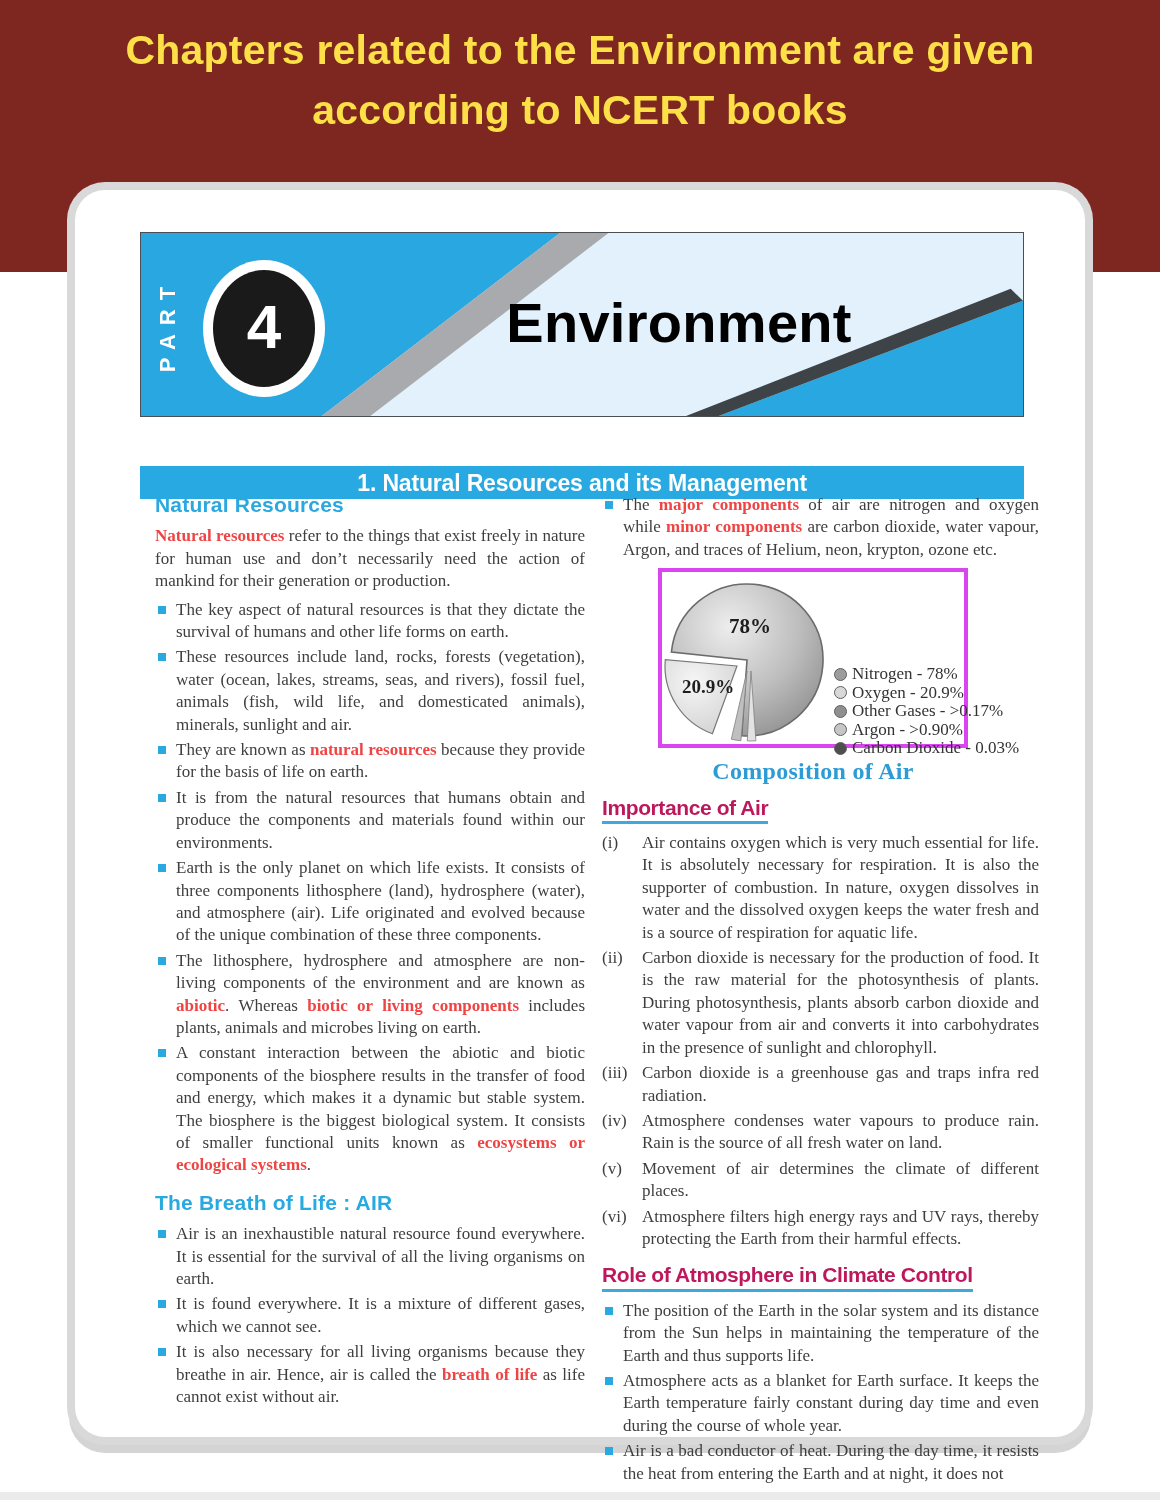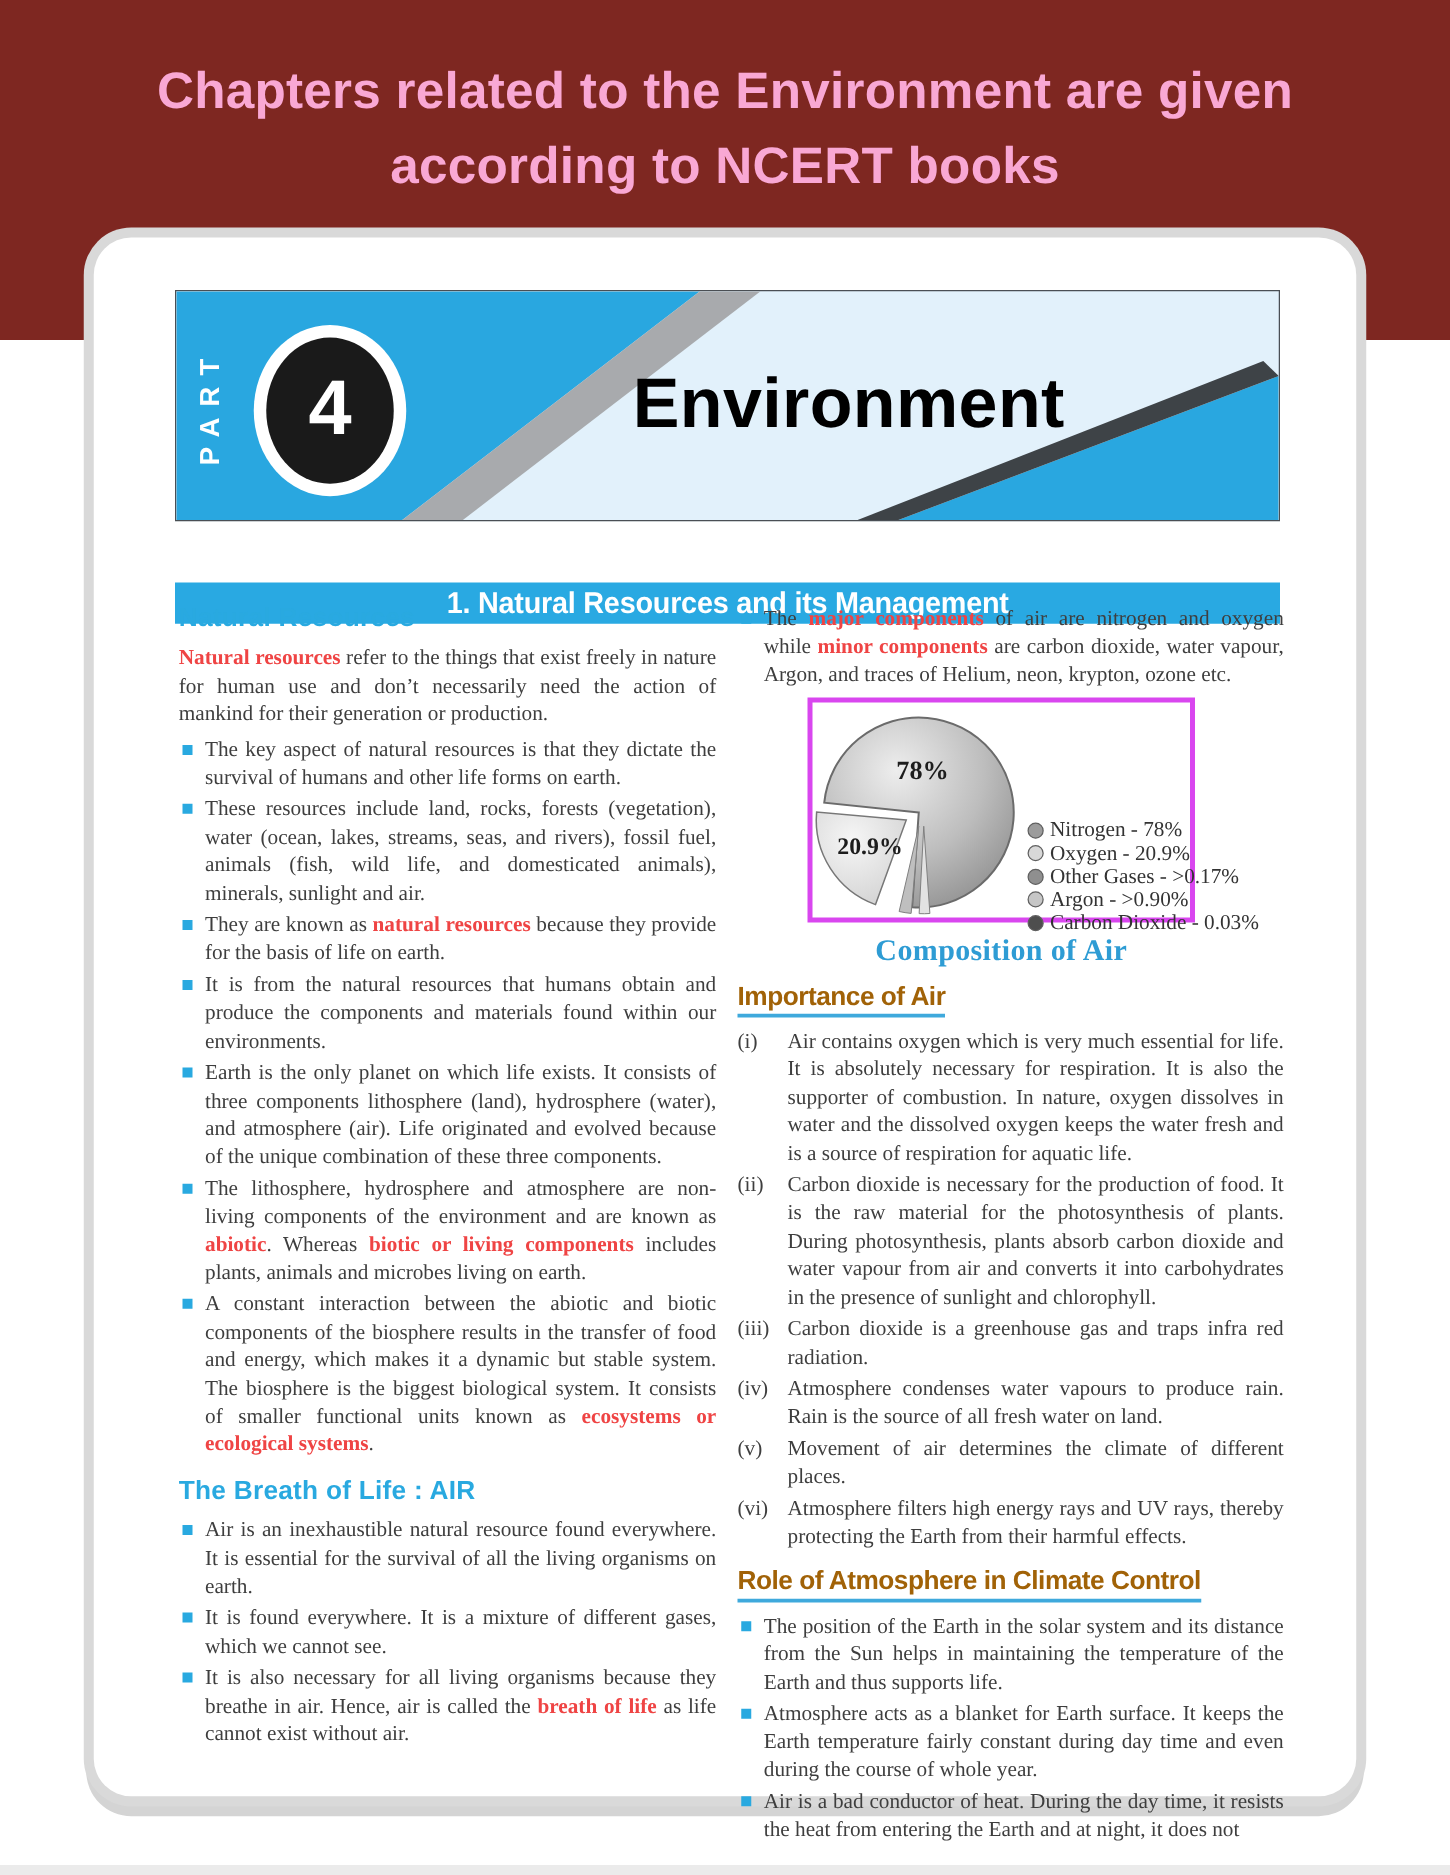--- a/index.html
+++ b/index.html
@@ -1,21 +1,21 @@
 <!DOCTYPE html>
 <html><head>
 <meta charset="utf-8">
 <style>
   html,body{margin:0;padding:0;background:#ffffff;}
   body{width:1160px;height:1500px;position:relative;overflow:hidden;
        font-family:"Liberation Serif",serif;-webkit-font-smoothing:antialiased;}
 
   
   .red-band{position:absolute;left:0;top:0;width:1160px;height:272px;background:#7E2721;}
-  .page-title{padding-top:42px;text-align:center;color:#f9a8d4;
+  .page-title{padding-top:20px;text-align:center;color:#fde047;
               font-family:"Liberation Sans",sans-serif;font-weight:bold;
               font-size:41px;line-height:60px;letter-spacing:0.2px;}
 
   .bottom-strip{position:absolute;left:0;bottom:0;width:1160px;height:8px;background:#ebebeb;}
 
   
   .card-outer{position:absolute;left:67px;top:182px;width:1026px;height:1263px;
               background:#D9D9D9;border-radius:38px;box-shadow:0 10px 0 -2px #d4d4d4;}
   .card{position:absolute;left:8px;top:8px;right:8px;bottom:8px;background:#ffffff;border-radius:30px;}
 
@@ -40,21 +40,21 @@
                 font-family:"Liberation Sans",sans-serif;font-weight:bold;font-size:56px;
                 color:#000000;letter-spacing:0.3px;white-space:nowrap;text-align:center;}
 
   
   .chapter-bar{position:absolute;left:65px;top:276px;width:884px;height:33px;background:#29A9E2;
                display:flex;align-items:center;justify-content:center;}
   .chapter-bar span{color:#ffffff;font-family:"Liberation Sans",sans-serif;font-weight:bold;
                     font-size:24px;letter-spacing:-0.2px;transform:scaleX(0.96);white-space:nowrap;}
 
   
-  .col{position:absolute;top:294px;font-size:17px;line-height:22.4px;color:#3E3E3E;text-align:justify;}
+  .col{position:absolute;top:304px;font-size:17px;line-height:22.4px;color:#3E3E3E;text-align:justify;margin-left:12px;}
   .col-left{left:68px;width:430px;}
   .col-right{left:515px;width:437px;}
   .col b{color:#ef4444;}
 
   h3.blue-round{margin:0 0 9px 0;font-family:"Liberation Sans",sans-serif;font-weight:bold;
                 font-size:21px;color:#29A9E0;letter-spacing:0.2px;text-align:left;}
   h3.blue-round.later{margin-top:15px;}
   .intro{margin:0 0 6px 0;}
 
   ul.sq{list-style:none;margin:0;padding:0;}
@@ -67,21 +67,21 @@
   .figure-box svg{position:absolute;left:0;top:0;}
   .legend{position:absolute;left:172px;top:95px;}
   .lrow{display:flex;align-items:center;margin-bottom:4.5px;font-size:17px;line-height:14px;
         color:#333333;white-space:nowrap;}
   .lswatch{flex:0 0 13px;width:13px;height:13px;border-radius:50%;border:1.5px solid #606060;
            margin-right:5px;box-sizing:border-box;}
   .fig-caption{width:310px;margin:12px 0 0 56px;text-align:center;font-weight:bold;font-size:24px;
                color:#2E9CD4;letter-spacing:0.3px;}
 
   h4.blue-cond{margin:14px 0 8px 0;font-family:"Liberation Sans",sans-serif;font-weight:bold;
-               font-size:21px;color:#a16207;letter-spacing:-0.4px;text-align:left;}
+               font-size:21px;color:#be185d;letter-spacing:-0.4px;text-align:left;}
   h4.blue-cond span{display:inline-block;border-bottom:3px solid #3FA9DC;padding-bottom:2px;}
 
   ol.roman{list-style:none;margin:0;padding:0;}
   ol.roman li{display:flex;margin-bottom:3px;}
   ol.roman .rn{flex:0 0 40px;}
   ol.roman .rt{flex:1;text-align:justify;}
 
   .pie-label{font-family:"Liberation Serif",serif;font-weight:bold;fill:#1d1d1d;}
 </style>
 </head>

